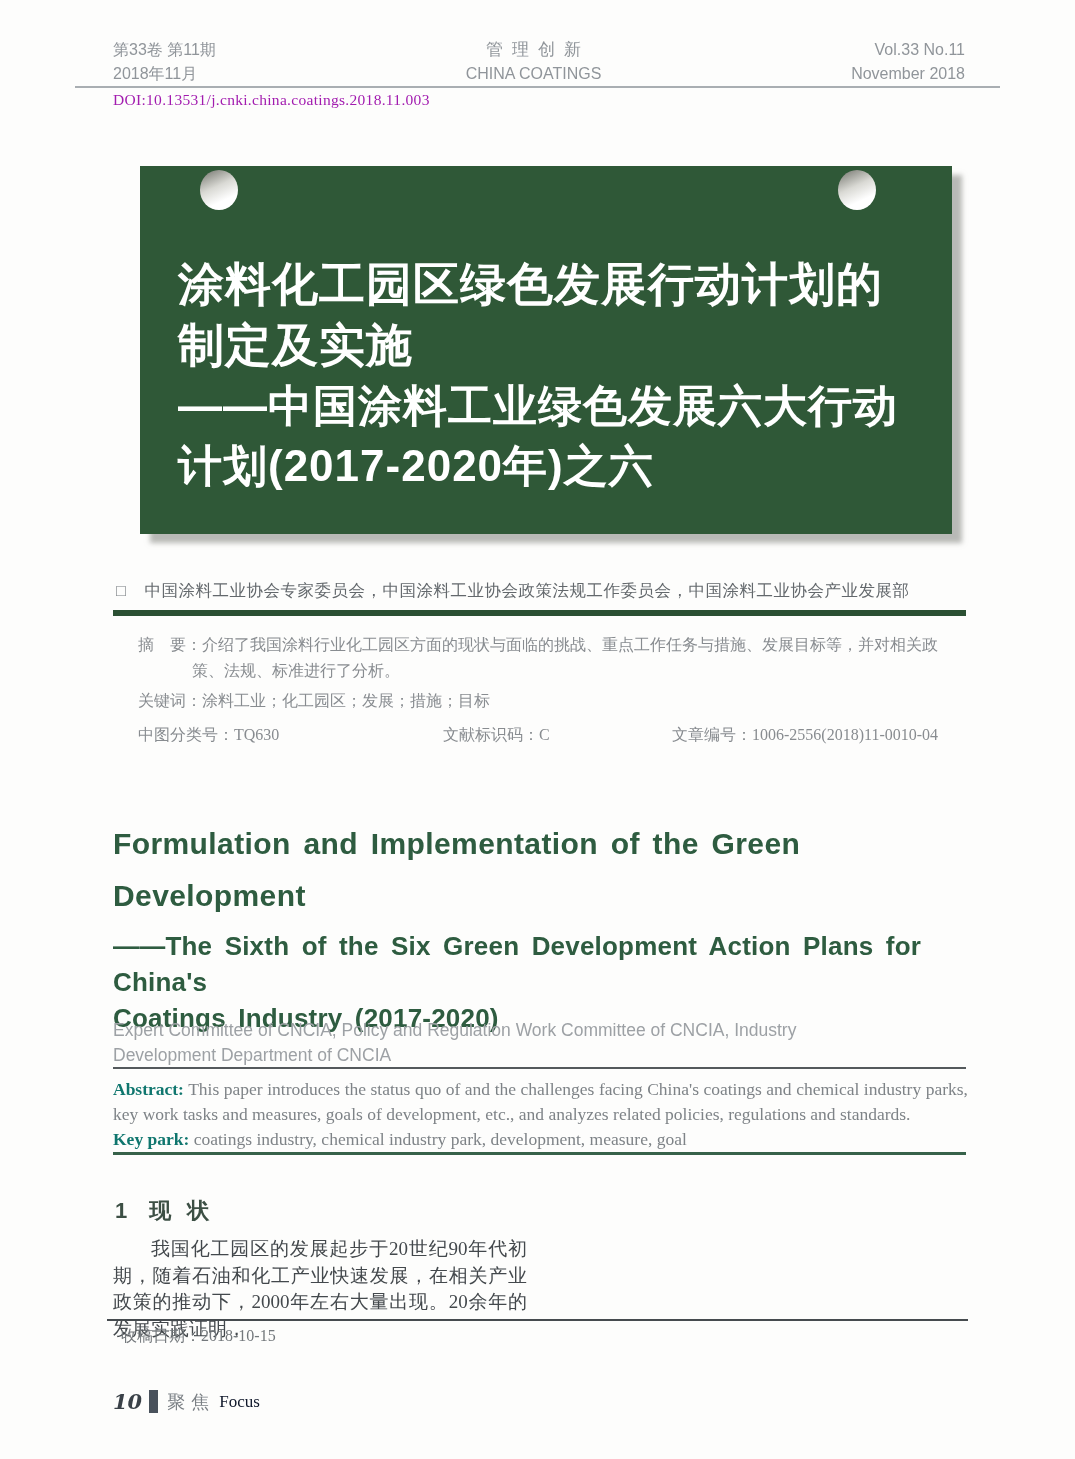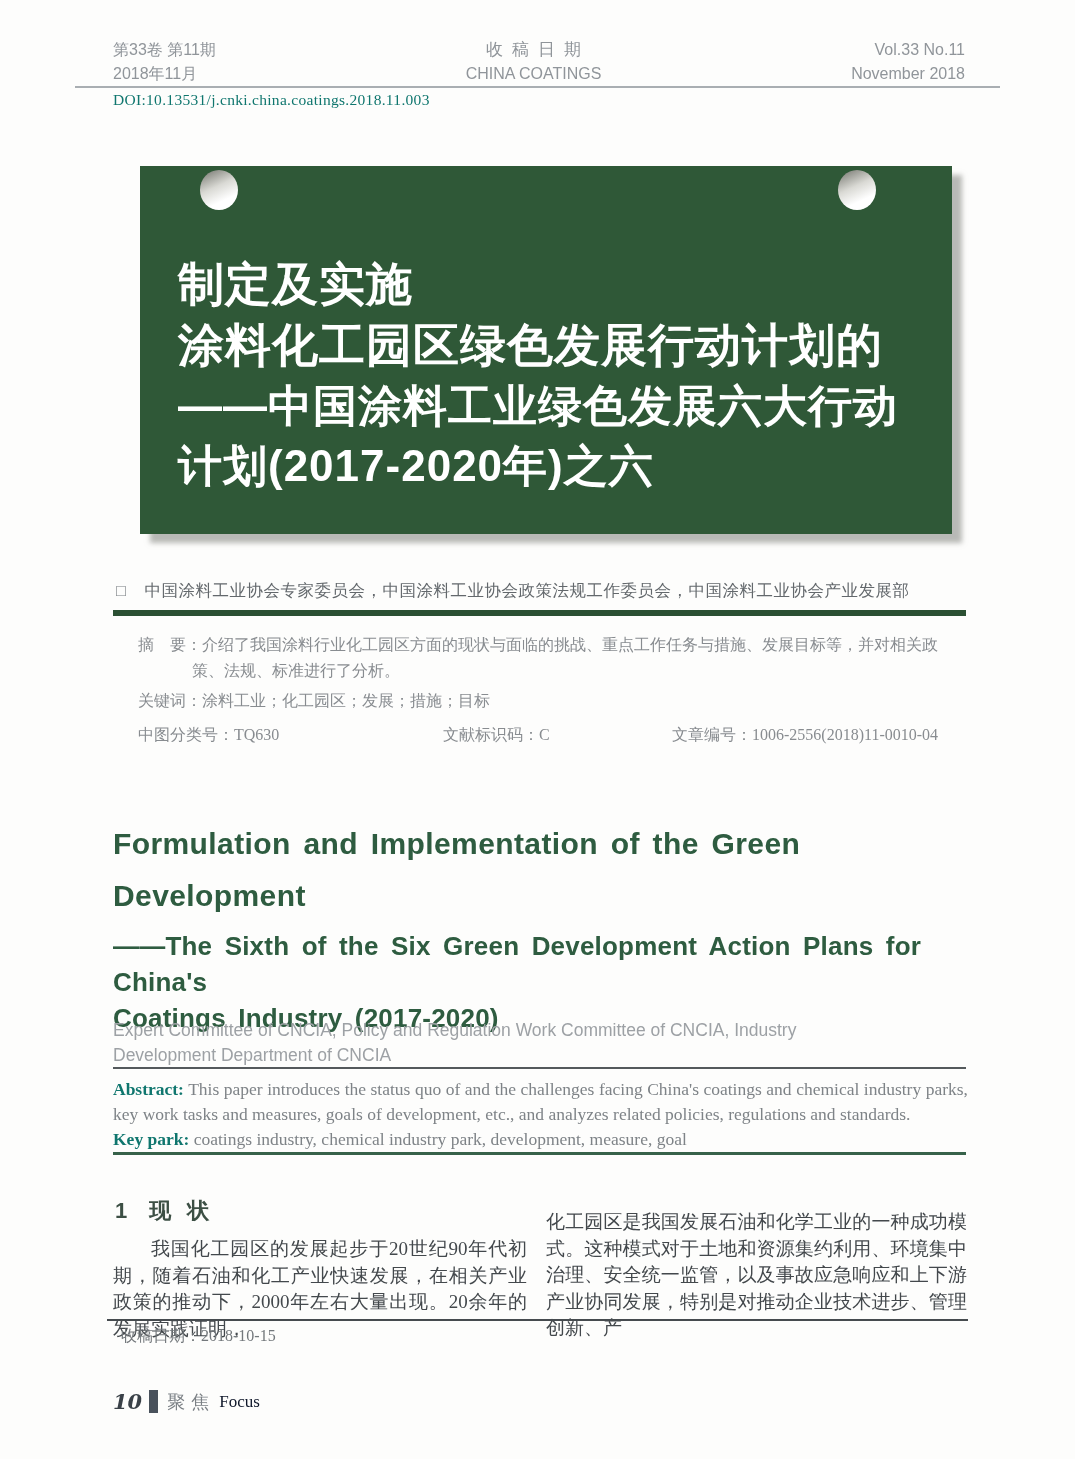--- a/index.html
+++ b/index.html
@@ -10,21 +10,21 @@
     font-family: "Liberation Serif", serif;
   }
   
   .hdr { position: absolute; top: 38px; left: 113px; width: 852px;
          display: flex; justify-content: space-between;
          font-family: "Liberation Sans", sans-serif; color: #90959a; font-size: 16px; line-height: 24px; }
   .hdr-center { text-align: center; }
   .hdr-right  { text-align: right; }
   .journal-cn { font-size: 17px; letter-spacing: 9px; padding-left: 9px; }
   .hdr-rule { position: absolute; top: 86px; left: 75px; width: 925px; height: 2px; background: #a9aeb2; }
-  .doi { position: absolute; top: 91px; left: 113px; font-size: 15.5px; color: #0f766e; letter-spacing: 0.3px; }
+  .doi { position: absolute; top: 91px; left: 113px; font-size: 15.5px; color: #a21caf; letter-spacing: 0.3px; }
 
   
   .banner {
     position: absolute; left: 140px; top: 166px; width: 812px; height: 368px;
     background: #2f5837;
     box-shadow: 10px 9px 5px rgba(128, 130, 124, 0.55);
   }
   .hole { position: absolute; width: 38px; height: 40px; border-radius: 50%;
           background: linear-gradient(155deg, #84857e 8%, #d9d9d4 42%, #ffffff 72%); }
   .hole-left  { left: 60px;  top: 4px; }
@@ -97,37 +97,37 @@
 <body>
 
 <div class="page">
 
   <div class="hdr">
     <div class="hdr-left">
       <div>第33卷 第11期</div>
       <div>2018年11月</div>
     </div>
     <div class="hdr-center">
-      <div class="journal-cn">收稿日期</div>
+      <div class="journal-cn">管理创新</div>
       <div>CHINA COATINGS</div>
     </div>
     <div class="hdr-right">
       <div>Vol.33  No.11</div>
       <div>November  2018</div>
     </div>
   </div>
   <div class="hdr-rule"></div>
   <div class="doi">DOI:10.13531/j.cnki.china.coatings.2018.11.003</div>
 
   <div class="banner">
     <div class="hole hole-left"></div>
     <div class="hole hole-right"></div>
     <div class="banner-title">
+      <div class="banner-line-lg">涂料化工园区绿色发展行动计划的</div>
       <div class="banner-line-lg">制定及实施</div>
-      <div class="banner-line-lg">涂料化工园区绿色发展行动计划的</div>
       <div class="banner-line-sm">——中国涂料工业绿色发展六大行动</div>
       <div class="banner-line-sm">计划(2017-2020年)之六</div>
     </div>
   </div>
 
   <div class="authors-cn">
     <span class="box">□</span><span>中国涂料工业协会专家委员会，中国涂料工业协会政策法规工作委员会，中国涂料工业协会产业发展部</span>
   </div>
   <div class="rule-green-thick"></div>
 
@@ -155,23 +155,20 @@
     <p><b>Key park:</b> <span>coatings industry, chemical industry park, development, measure, goal</span></p>
   </div>
   <div class="rule-green-thin"></div>
 
   <div class="sec-head">
     <span class="num">1</span><span class="ttl">现状</span>
   </div>
   <div class="col-left">
     <p class="body-par indent">我国化工园区的发展起步于20世纪90年代初期，随着石油和化工产业快速发展，在相关产业政策的推动下，2000年左右大量出现。20余年的发展实践证明，</p>
   </div>
-  <div class="col-right">
-    <p class="body-par">化工园区是我国发展石油和化学工业的一种成功模式。这种模式对于土地和资源集约利用、环境集中治理、安全统一监管，以及事故应急响应和上下游产业协同发展，特别是对推动企业技术进步、管理创新、产</p>
-  </div>
 
   <div class="foot-rule"></div>
   <div class="received">
     <span>收稿日期：</span><span>2018-10-15</span>
   </div>
 
   <div class="pagefoot">
     <span class="pageno">10</span>
     <span class="foot-bar"></span>
     <span class="foot-cn">聚焦</span>

